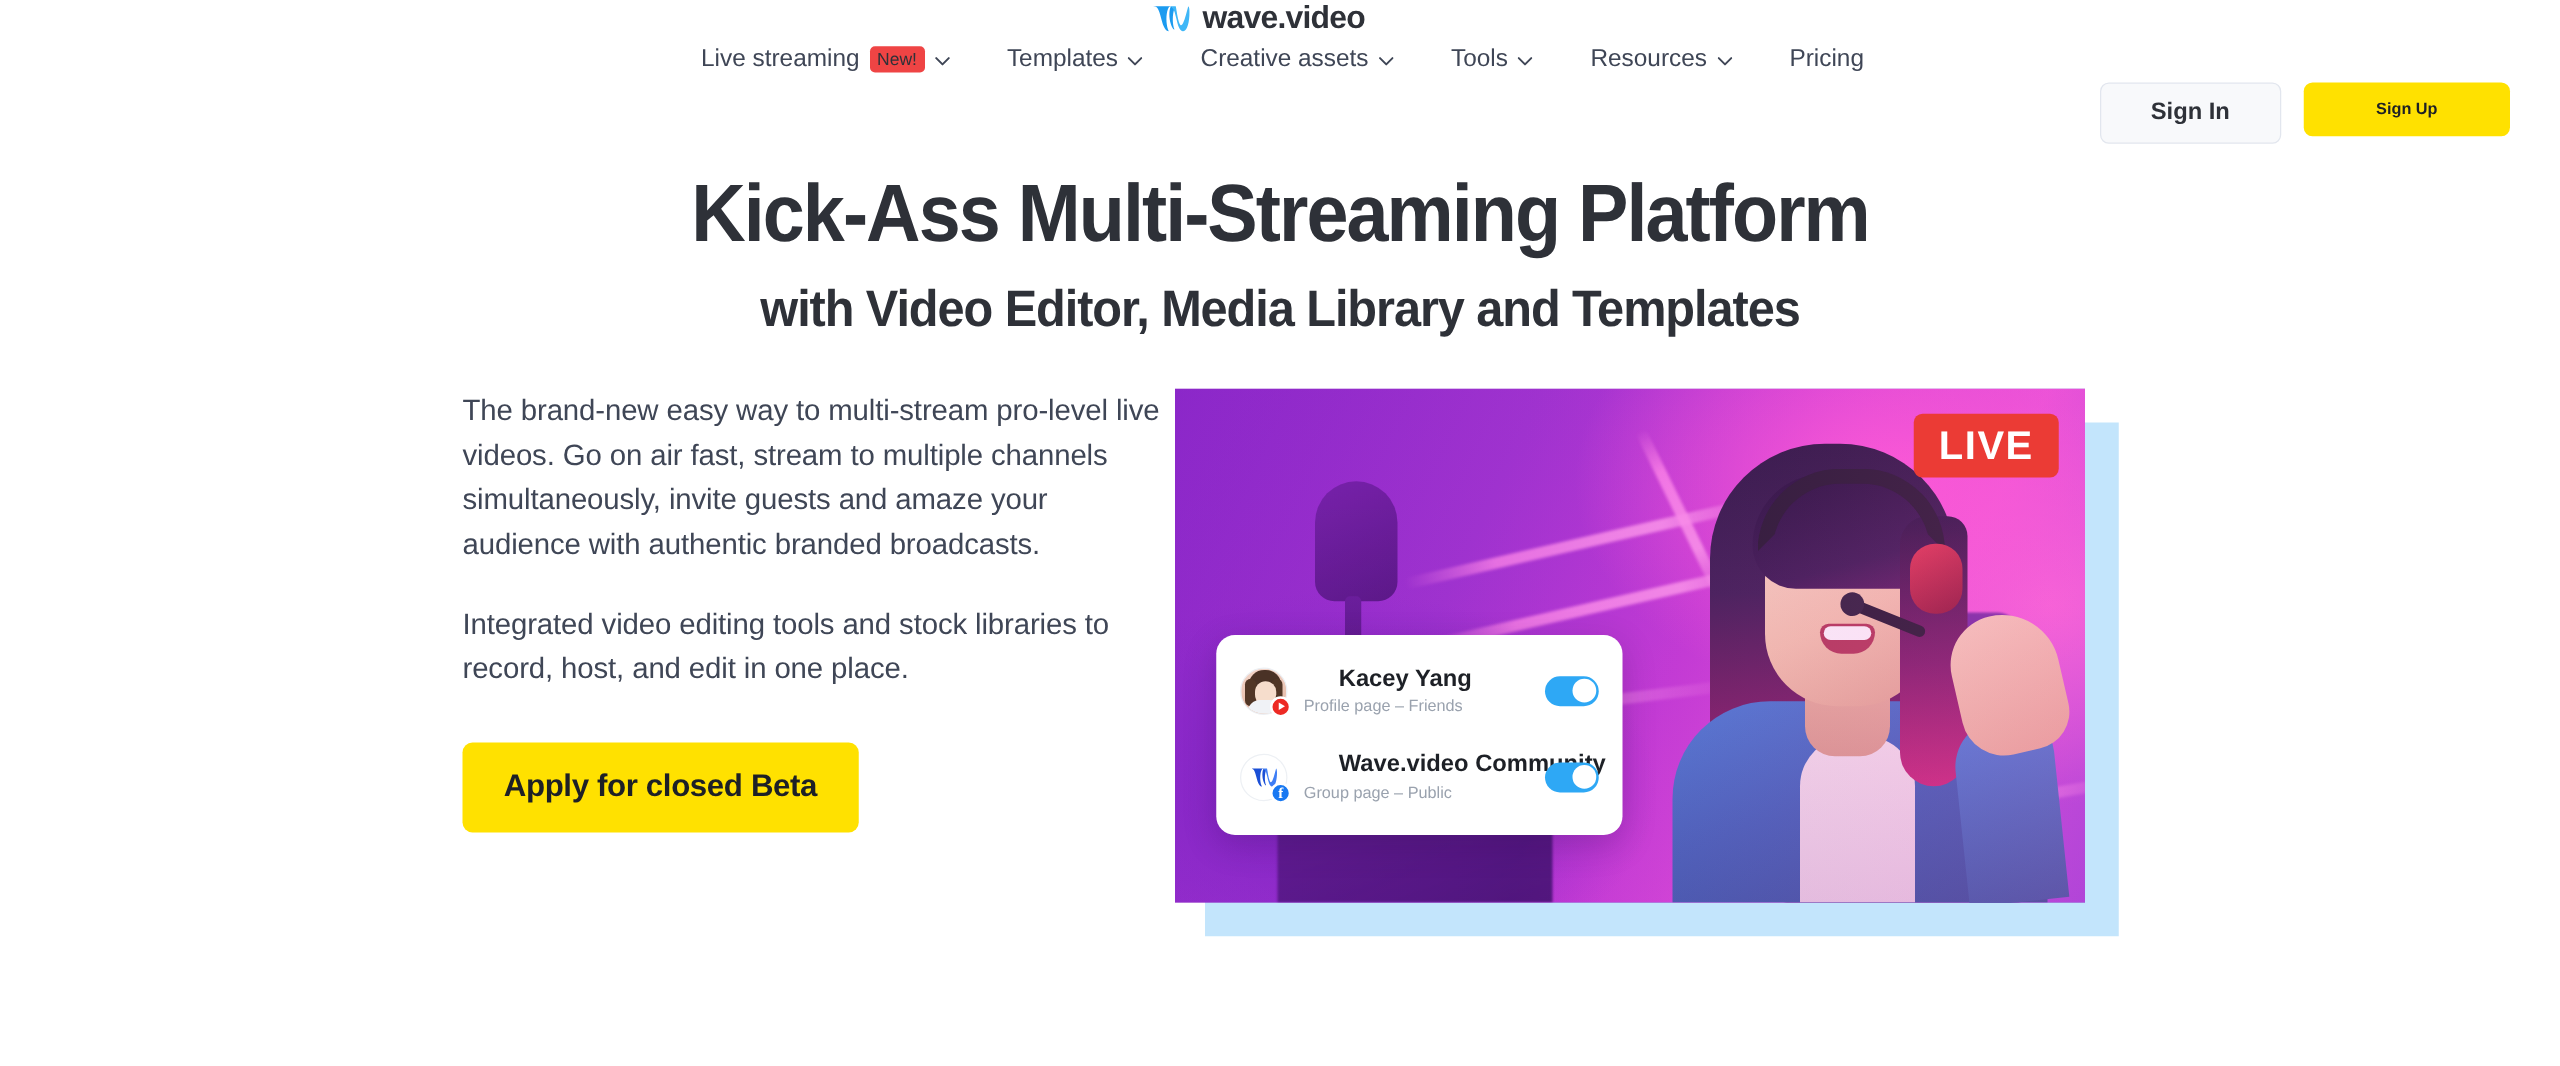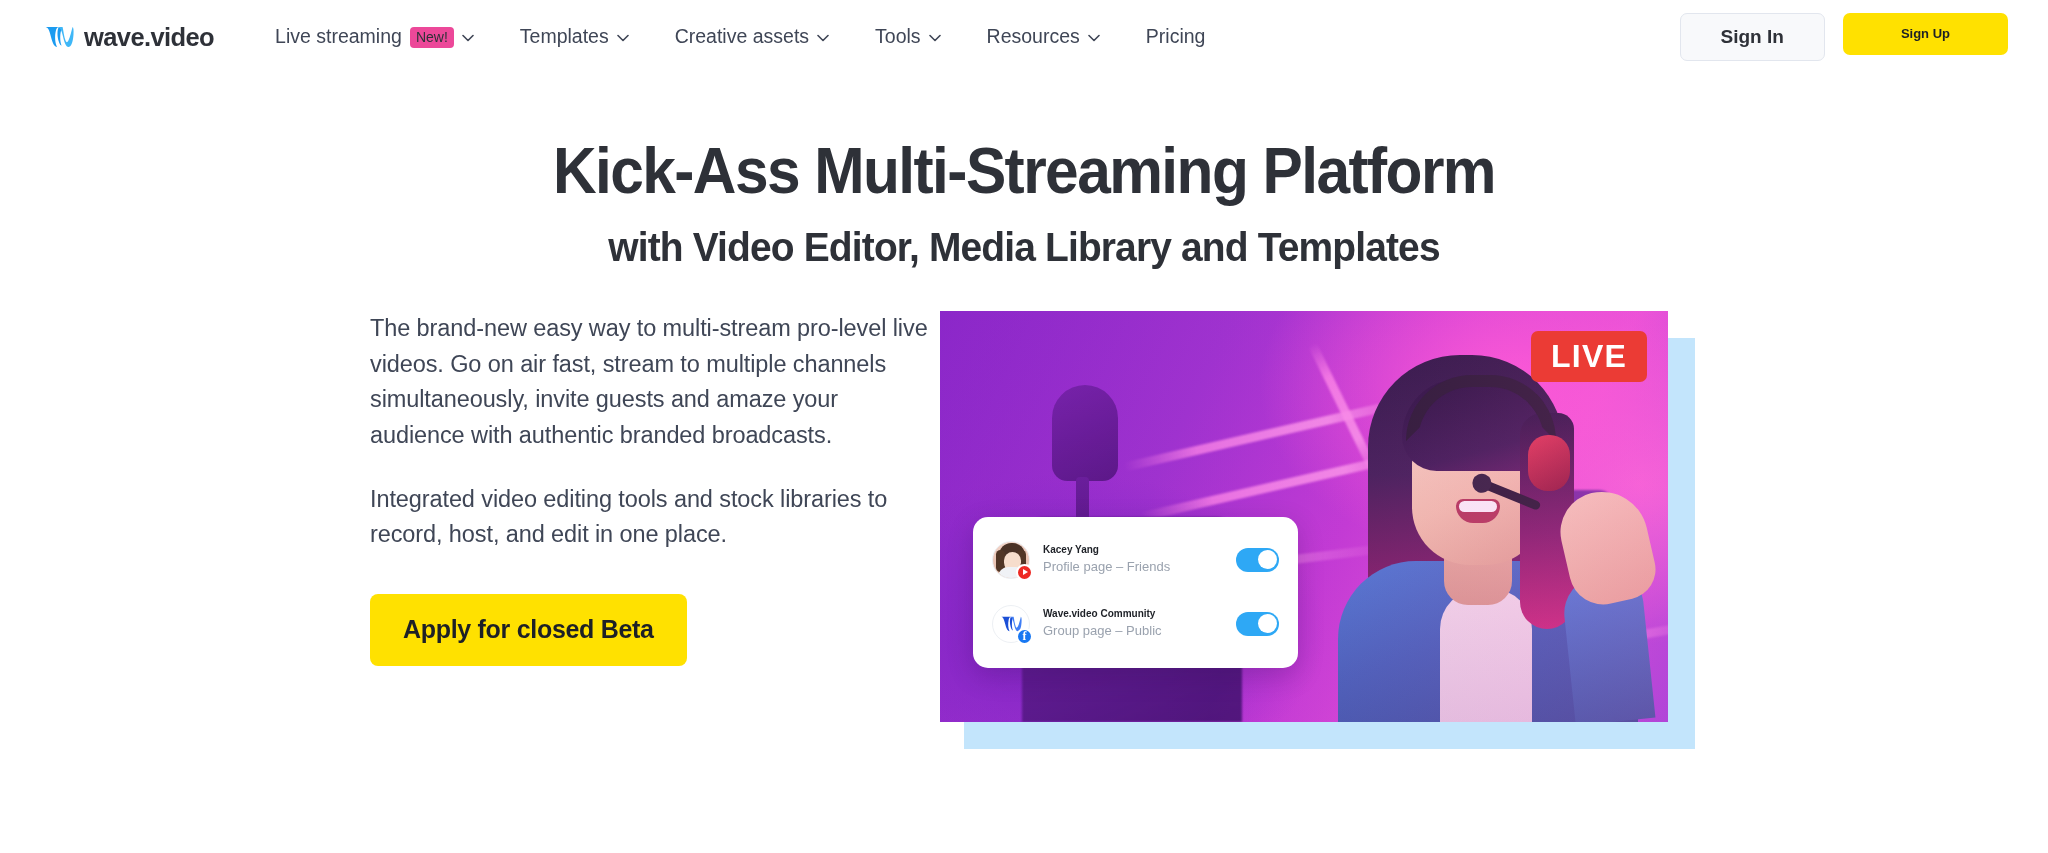--- a/index.html
+++ b/index.html
@@ -14,20 +14,21 @@
   }
 
   
   .header {
     height: 74px;
     display: flex;
     align-items: center;
     padding: 0 40px 0 44px;
     background: #ffffff;
     position: relative;
+    flex-direction: column;
   }
 
   .brand {
     display: flex;
     align-items: center;
     gap: 10px;
     text-decoration: none;
     margin-right: 38px;
   }
   .brand-mark { width: 30px; height: 22px; display: block; flex: none; }
@@ -50,21 +51,21 @@
     gap: 8px;
     padding: 8px 23px;
     font-size: 19.5px;
     color: #3f4656;
     cursor: pointer;
     white-space: nowrap;
     line-height: 1;
   }
   .nav-label { line-height: 1.1; }
   .badge-new {
-    background: #ec4899;
+    background: #ef4444;
     color: #2e3138;
     font-size: 14px;
     font-weight: normal;
     border-radius: 4px;
     padding: 3px 6px 4px;
     line-height: 1;
     white-space: nowrap;
   }
   .chev {
     width: 12px; height: 8px;
@@ -458,25 +459,26 @@
   .badge-fb span {
     color: #ffffff;
     font-size: 12px;
     font-weight: bold;
     font-family: "Liberation Serif", serif;
     line-height: 1;
     margin-top: -1px;
   }
   .dest-meta { flex: 1; min-width: 0; }
   .dest-name {
-    font-size: 10px;
+    font-size: 19px;
     font-weight: bold;
     color: #1d2026;
     line-height: 1.25;
     white-space: nowrap;
+    margin-left: 28px;
   }
   .dest-desc {
     font-size: 13px;
     color: #9aa2ae;
     line-height: 1.3;
     margin-top: 2px;
     white-space: nowrap;
   }
   .toggle {
     width: 43px; height: 24px;

